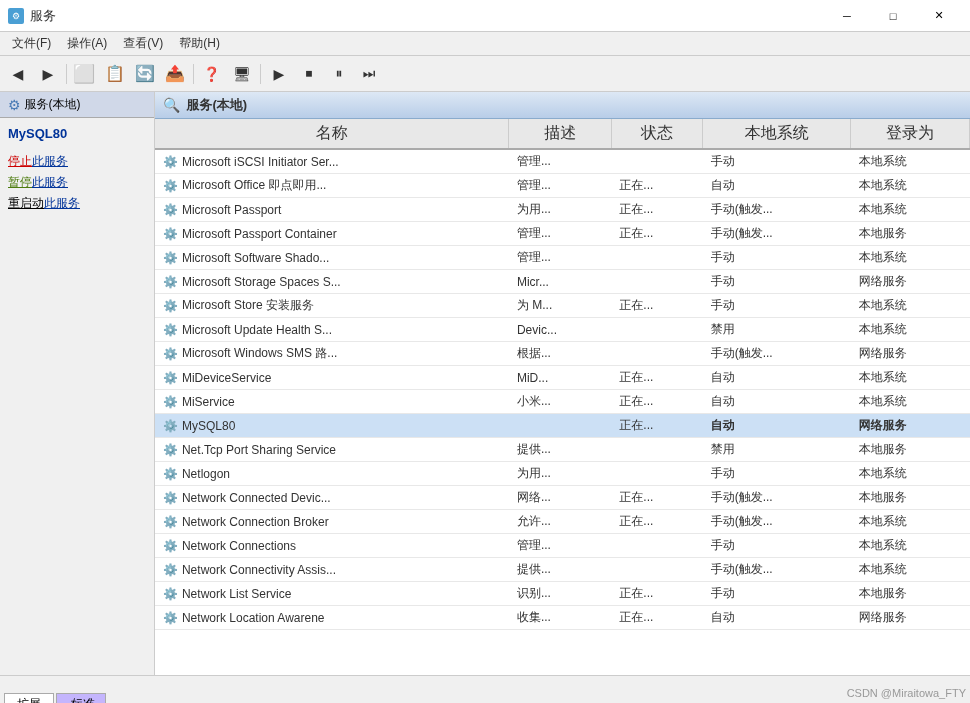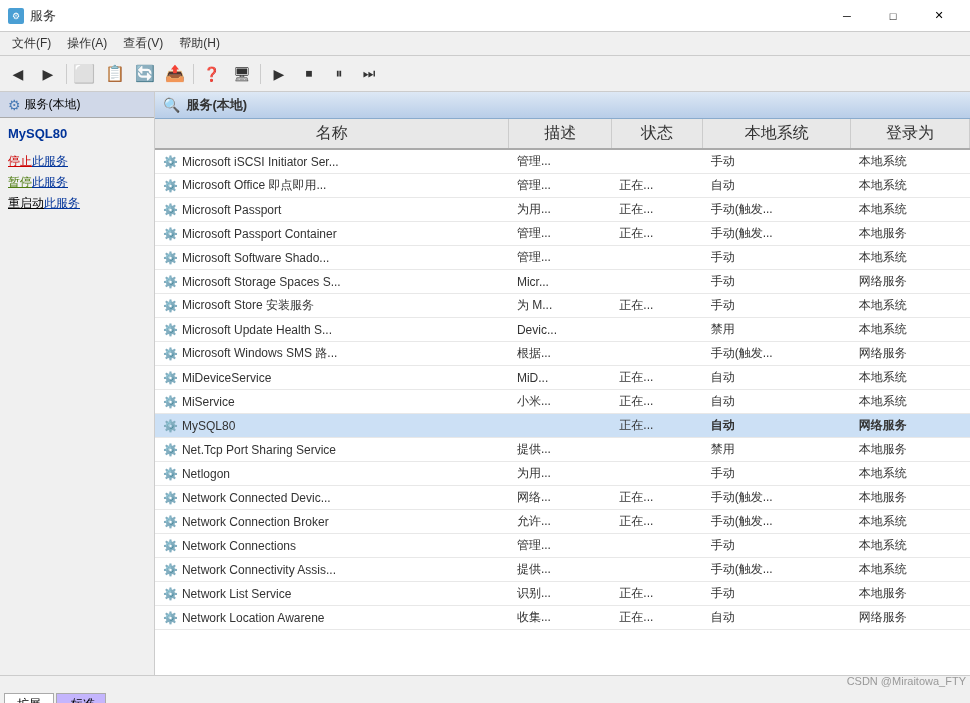--- a/index.html
+++ b/index.html
@@ -87,21 +87,21 @@
     }
     .status-tab {
       padding: 2px 12px; border: 1px solid #aaa; border-bottom: none;
       background: #fff; cursor: pointer; font-size: 12px; margin-right: 2px;
       position: relative; top: 14px;
     }
     .status-tab:not(.active) { background: #c4b5fd; font-style: italic; }
 
     
     .watermark {
-      position: fixed; bottom: 16px; right: 4px; font-size: 11px;
+      position: fixed; bottom: 4px; right: 4px; font-size: 11px;
       color: #999; pointer-events: none;
     }
   </style>
 </head>
 <body>
 
 <div class="title-bar">
   <div class="title-bar-left">
     <div class="title-bar-icon">⚙</div>
     <span>服务</span>

